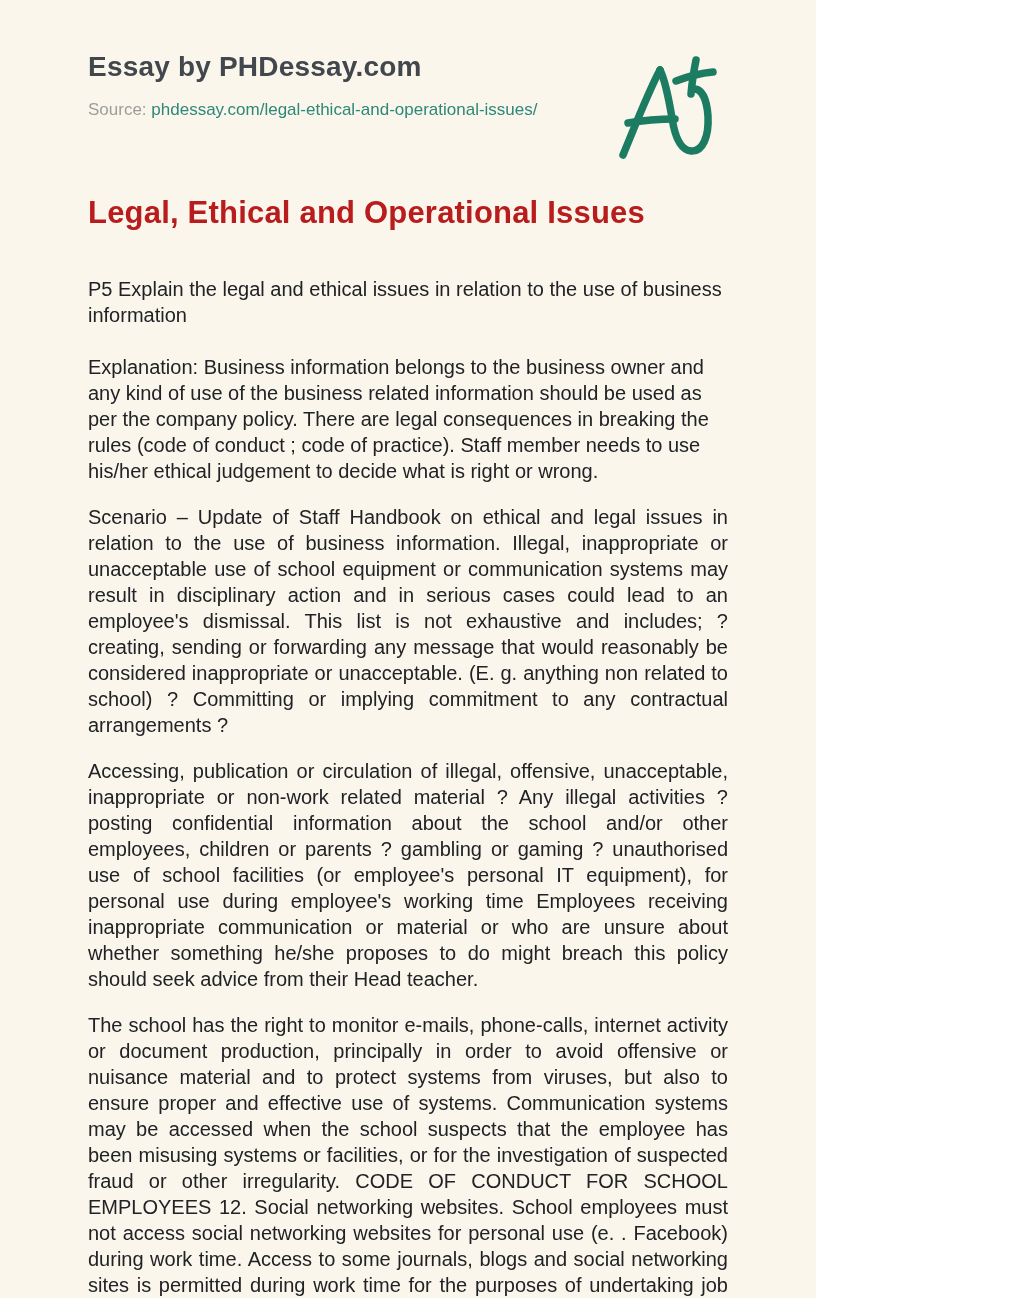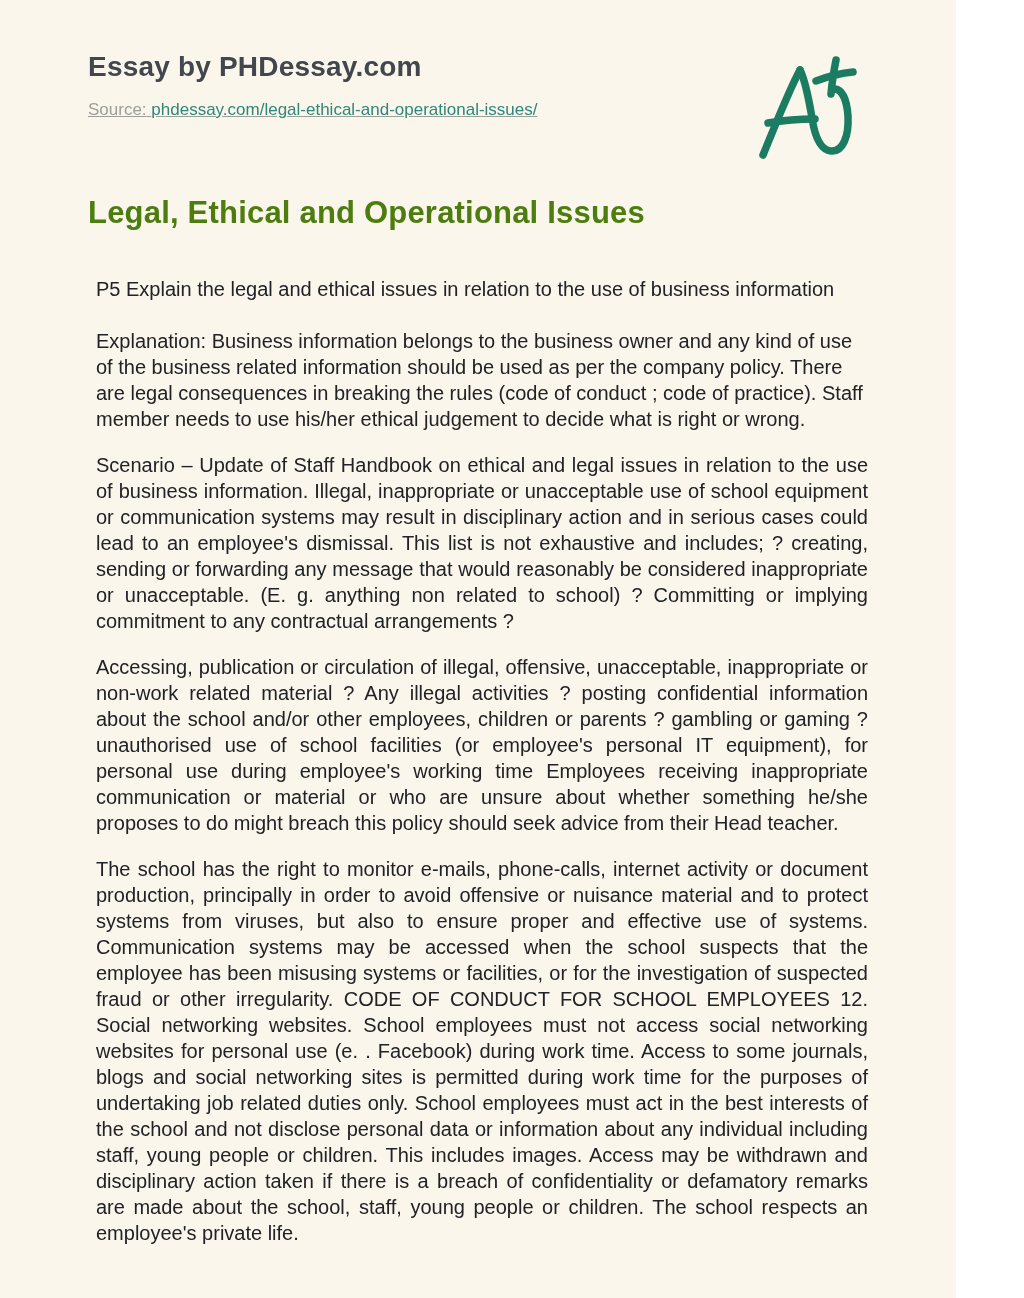--- a/index.html
+++ b/index.html
@@ -1,51 +1,51 @@
 <!DOCTYPE html>
 <html><head>
 <meta charset="utf-8">
 <style>
   html,body{margin:0;padding:0;}
   .page{
-    width:956px;height:1298px;
+    width:816px;height:1298px;
     background:#faf6ec;
     box-sizing:border-box;
     padding:0 88px;
     overflow:hidden;
     position:relative;
     font-family:"Liberation Sans",sans-serif;
   }
   header{padding-top:52px;position:relative;}
   .site-title{
     margin:0;
     font-size:28px;line-height:1.1;font-weight:700;
     color:#42474d;
     letter-spacing:.2px;
   }
   .source-line{
     margin-top:17px;
-    font-size:17px;color:#9d9d99;text-decoration:underline;
+    font-size:17px;color:#9d9d99;
   }
   .source-line a{
     color:#2e8778;text-decoration:none;cursor:pointer;
   }
   .logo{
     position:absolute;right:11px;top:56px;
     width:100px;height:104px;
   }
   .logo svg{width:100%;height:100%;}
   .essay-title{
     margin:76px 0 0 0;
     font-size:31px;line-height:1.1;font-weight:700;
-    color:#4d7c0f;
+    color:#b91c1c;
     letter-spacing:.2px;
   }
   .body-copy{color:#212226;font-size:20px;line-height:26px;}
-  .para{margin:20px 0 0 8px;text-align:justify;}
+  .para{margin:20px 0 0 0;text-align:justify;}
   .para.first{margin-top:46px;text-align:left;}
   .para.clip-last{
     text-align:justify;
     -moz-text-align-last:justify;
     text-align-last:justify;
   }
   .clip-window{height:15px;overflow:hidden;margin-top:20px;}
   .clip-window .para{margin:0;}
 </style>
 </head>

